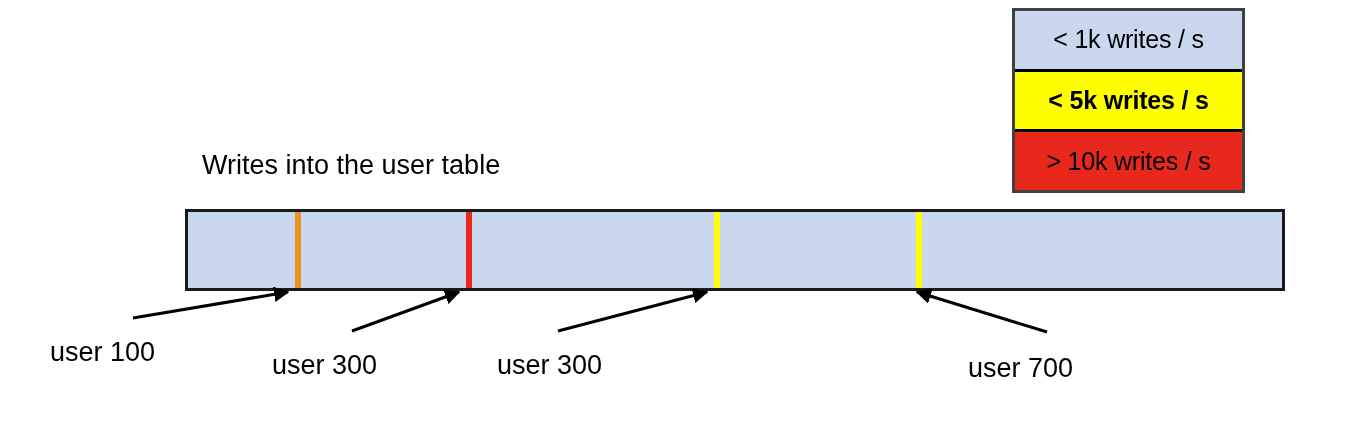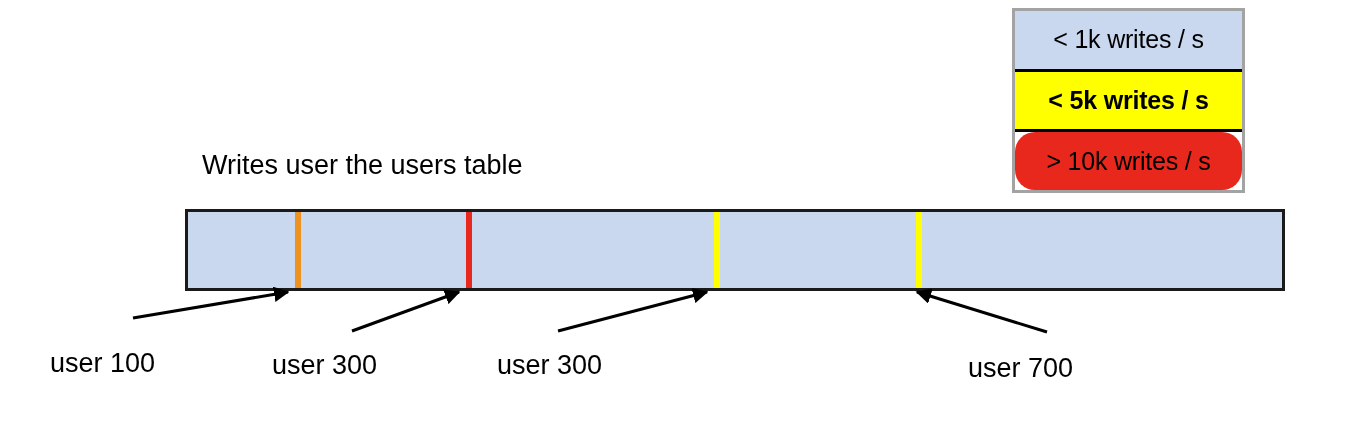--- a/index.html
+++ b/index.html
@@ -16,37 +16,36 @@
     color: #000000;
   }
 
   
   #legend {
     position: absolute;
     left: 1012px;
     top: 8px;
     width: 233px;
     height: 185px;
-    border: 3px solid #a3a3a3;
+    border: 3px solid #404040;
     box-sizing: border-box;
     display: flex;
     flex-direction: column;
   }
   .legend-row {
     flex: 1 1 0;
     display: flex;
     align-items: center;
     justify-content: center;
     border-bottom: 3px solid #000000;
     box-sizing: border-box;
     position: relative;
   }
   .legend-row:last-child {
     border-bottom: none;
-    border-radius: 20px;
   }
   .legend-label {
     font-size: 25px;
     line-height: 1;
     white-space: nowrap;
     letter-spacing: -0.2px;
   }
 
   
   #chart-title {
@@ -100,37 +99,37 @@
     <span class="legend-label">&lt; 1k writes / s</span>
   </div>
   <div class="legend-row" style="background: rgb(255, 255, 0); font-weight: bold;">
     <span class="legend-label">&lt; 5k writes / s</span>
   </div>
   <div class="legend-row" style="background: rgb(232, 40, 28);">
     <span class="legend-label">&gt; 10k writes / s</span>
   </div>
 </div>
 
-<div id="chart-title">Writes user the users table</div>
+<div id="chart-title">Writes into the user table</div>
 
 <div id="users-bar" style="background: rgb(201, 216, 239); border-color: rgb(26, 26, 26);">
   <div class="bar-stripe" style="left: 107px; background: rgb(237, 145, 33);"></div>
   <div class="bar-stripe" style="left: 278px; background: rgb(232, 40, 28);"></div>
   <div class="bar-stripe" style="left: 526px; background: rgb(255, 255, 0);"></div>
   <div class="bar-stripe" style="left: 728px; background: rgb(255, 255, 0);"></div>
 </div>
 
 <svg id="annotation-layer" viewBox="0 0 1350 422" width="1350" height="422">
   <defs>
     <marker id="arrowhead" viewBox="0 0 10 10" refX="9" refY="5" markerWidth="5.2" markerHeight="5.2" orient="auto-start-reverse">
       <path d="M 0 0 L 10 5 L 0 10 z" fill="#000000"></path>
     </marker>
   </defs>
   <line x1="133" y1="318" x2="288" y2="292" stroke="#000000" stroke-width="3" marker-end="url(#arrowhead)"></line>
   <line x1="352" y1="331" x2="459" y2="292" stroke="#000000" stroke-width="3" marker-end="url(#arrowhead)"></line>
   <line x1="558" y1="331" x2="707" y2="292" stroke="#000000" stroke-width="3" marker-end="url(#arrowhead)"></line>
   <line x1="1047" y1="332" x2="917" y2="292" stroke="#000000" stroke-width="3" marker-end="url(#arrowhead)"></line>
 </svg>
 
-<div class="user-label" style="left: 50px; top: 350px;">user 100</div>
+<div class="user-label" style="left: 50px; top: 339px;">user 100</div>
 <div class="user-label" style="left: 272px; top: 352px;">user 300</div>
 <div class="user-label" style="left: 497px; top: 352px;">user 300</div>
 <div class="user-label" style="left: 968px; top: 355px;">user 700</div>
 
 </body></html>

